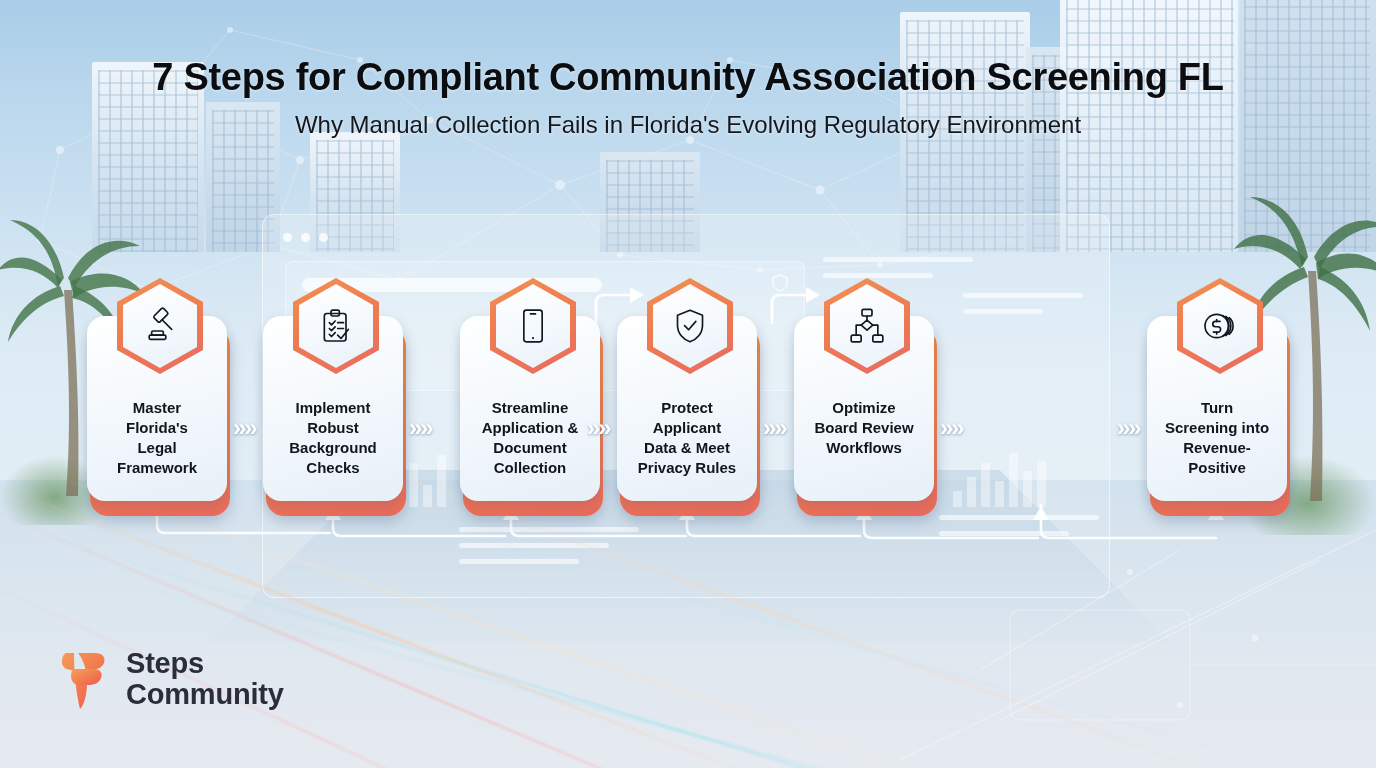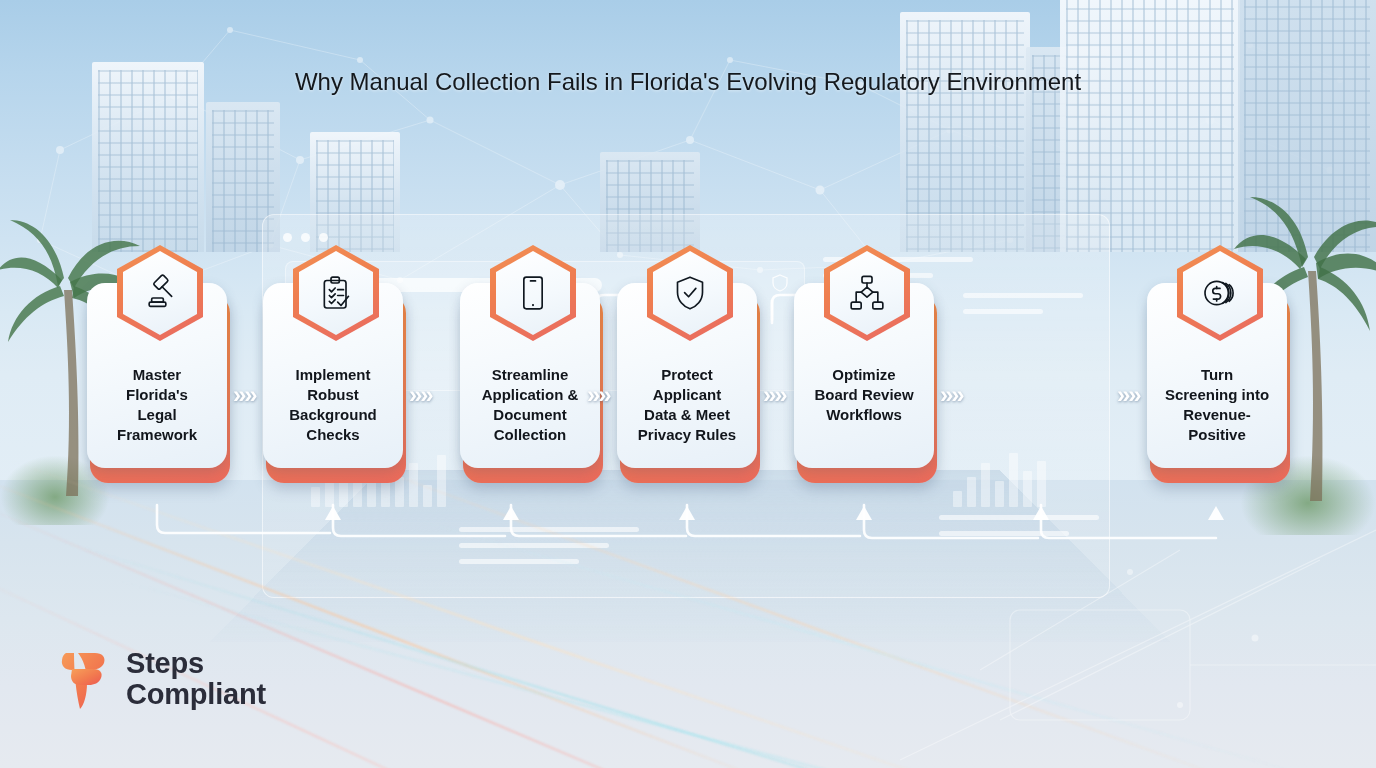--- a/index.html
+++ b/index.html
@@ -92,21 +92,21 @@
   .title {
     font-size:38px; font-weight:700; color:#0b0d10; letter-spacing:-.3px;
     text-shadow:0 1px 3px rgba(255,255,255,.55);
   }
   .subtitle {
     margin-top:12px; font-size:24px; font-weight:400; color:#14181d;
     text-shadow:0 1px 3px rgba(255,255,255,.5);
   }
 
   
-  .row { position:absolute; left:0; top:283px; width:1376px; height:220px; z-index:15; }
+  .row { position:absolute; left:0; top:316px; width:1376px; height:220px; z-index:15; }
 
   .step {
     position:absolute; top:0; width:146px;
   }
   .card-shell { position:relative; width:146px; height:200px; }
   .card-accent {
     position:absolute; left:3px; top:12px; width:140px; height:188px;
     border-radius:18px;
     background:linear-gradient(170deg,#f0873f 0%, #ee7d47 45%, #e96a5c 100%);
     box-shadow:0 6px 14px rgba(60,80,110,.25);
@@ -322,20 +322,21 @@
     </g>
     <g fill="rgba(255,255,255,.85)">
       <circle cx="1130" cy="52" r="3"></circle>
         <circle cx="1255" cy="118" r="3.5"></circle>
         <circle cx="1180" cy="185" r="3"></circle>
     </g>
   </svg>
 </div>
 
 <div class="header">
+  <div class="title">7 Steps for Compliant Community Association Screening FL</div>
   <div class="subtitle">Why Manual Collection Fails in Florida's Evolving Regulatory Environment</div>
 </div>
 
 <svg class="connectors" viewBox="0 0 1376 300">
   <g fill="none" stroke="rgba(255,255,255,.92)" stroke-width="2.6" stroke-linecap="round" stroke-linejoin="round">
 
     <path d="M157 205 L157 225 Q157 233 165 233 L330 233"></path>
     <path d="M333 205 L333 228 Q333 236 341 236 L505 236"></path>
     <path d="M511 205 L511 228 Q511 236 519 236 L686 236"></path>
     <path d="M687 205 L687 228 Q687 236 695 236 L860 236"></path>
@@ -529,15 +530,15 @@
         <stop offset="55%" stop-color="#f27a4f"></stop>
         <stop offset="100%" stop-color="#ec5a52"></stop>
       </linearGradient>
     </defs>
     <path d="M4 8 H45 C52 8 56 12 54 18 C52 23 46 25 40 25 H22 C15 25 11 21 12 15 C12.5 11 14 9 16 8 Z
              M24 8 C24 28 26 48 30 64 C34 60 37 50 37 38 C37 24 33 14 28 8 Z" fill="url(#fgrad)"></path>
     <path d="M22 24 H44 C50 24 53 28 51 33 C49 38 44 40 39 40 H30 C24 40 21 36 21 31 Z" fill="url(#fgrad)"></path>
   </svg>
   <div class="logo-text">
     <div>Steps</div>
-    <div>Compliant</div>
+    <div>Community</div>
   </div>
 </div>
 
 </body></html>

